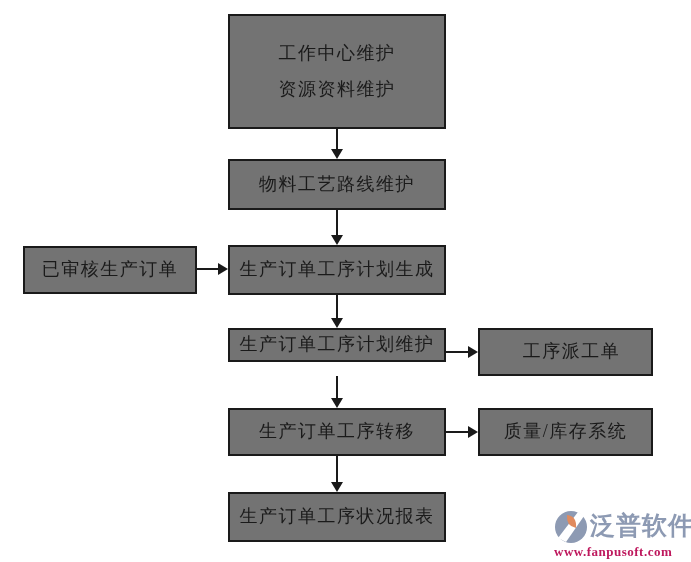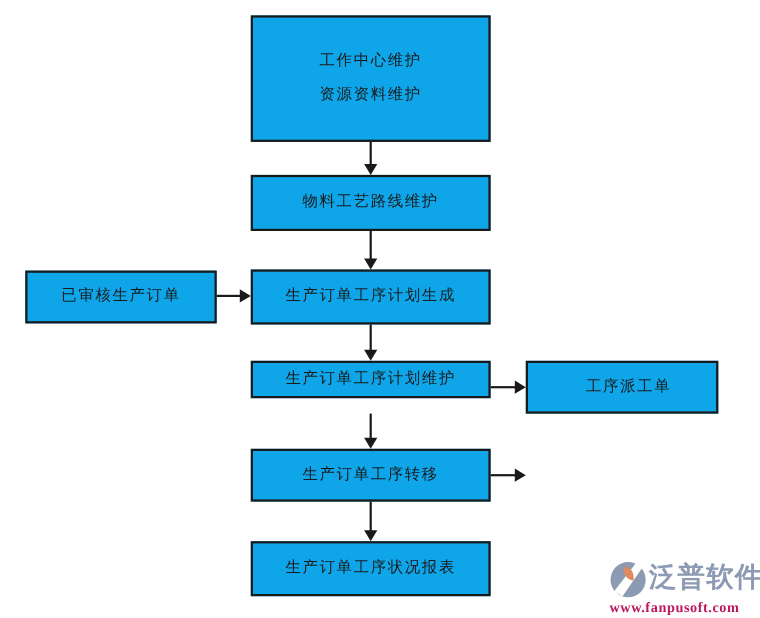--- a/index.html
+++ b/index.html
@@ -8,27 +8,27 @@
     width: 691px;
     height: 562px;
     background: #ffffff;
     font-family: "Liberation Serif", "DejaVu Serif", serif;
     overflow: hidden;
   }
   .fbox {
     position: absolute;
     box-sizing: border-box;
     border: 2px solid #1a1a1a;
-    background: #0ea5e9;
+    background: #737373;
     color: #1a1a1a;
     display: flex;
     align-items: center;
     justify-content: center;
     text-align: center;
-    font-size: 14px;
+    font-size: 18px;
     letter-spacing: 1.5px;
     line-height: 1.2;
   }
   .fbox.multi {
     flex-direction: column;
     justify-content: center;
     gap: 14px;
   }
   .vline { position: absolute; width: 2px; background: #1a1a1a; }
   .hline { position: absolute; height: 2px; background: #1a1a1a; }
@@ -81,20 +81,21 @@
   <div class="fbox" style="left:23px; top:246px; width:174px; height:48px;">已审核生产订单</div>
 
   <div class="fbox" style="left:228px; top:245px; width:218px; height:50px;">生产订单工序计划生成</div>
 
   <div class="fbox" style="left:228px; top:328px; width:218px; height:34px;">生产订单工序计划维护</div>
 
   <div class="fbox" style="left:478px; top:328px; width:175px; height:48px;padding-left:12px;">工序派工单</div>
 
   <div class="fbox" style="left:228px; top:408px; width:218px; height:48px;">生产订单工序转移</div>
 
+  <div class="fbox" style="left:478px; top:408px; width:175px; height:48px;">质量/库存系统</div>
 
   <div class="fbox" style="left:228px; top:492px; width:218px; height:50px;">生产订单工序状况报表</div>
 
   <div>
     <div class="vline" style="left:336px; top:129px; height:21px;"></div>
     <div class="head-down" style="left:331px; top:149px;"></div>
   </div>
   <div>
     <div class="vline" style="left:336px; top:210px; height:26px;"></div>
     <div class="head-down" style="left:331px; top:235px;"></div>

